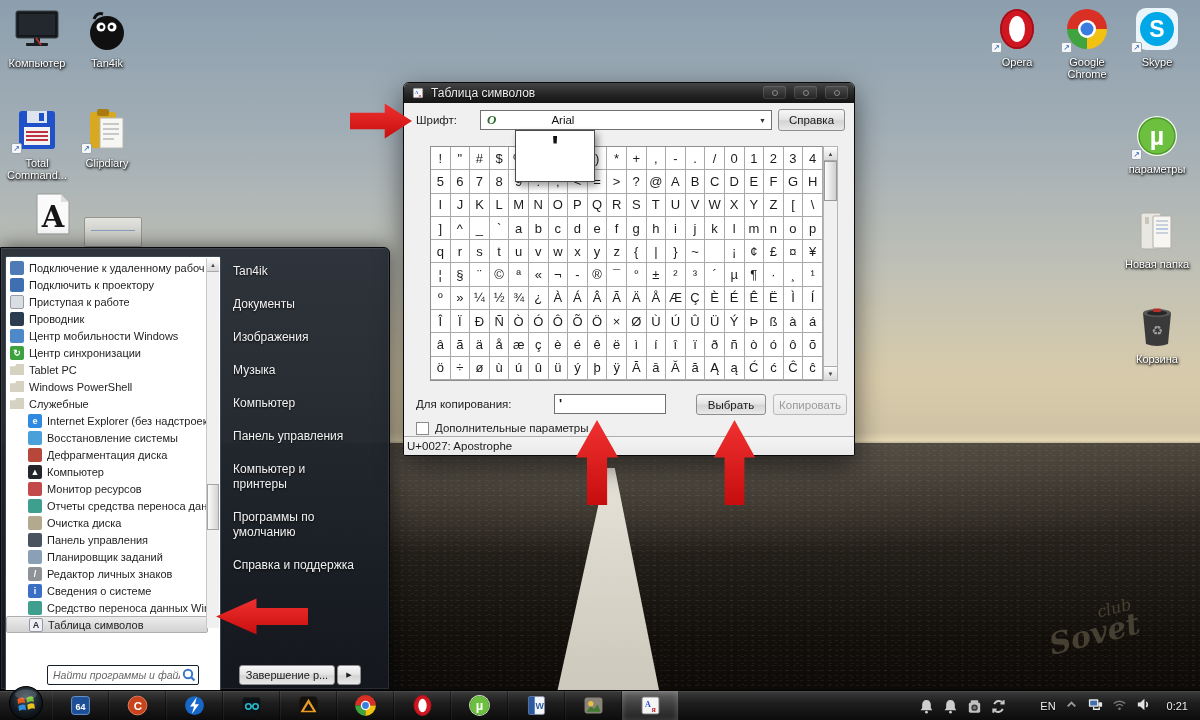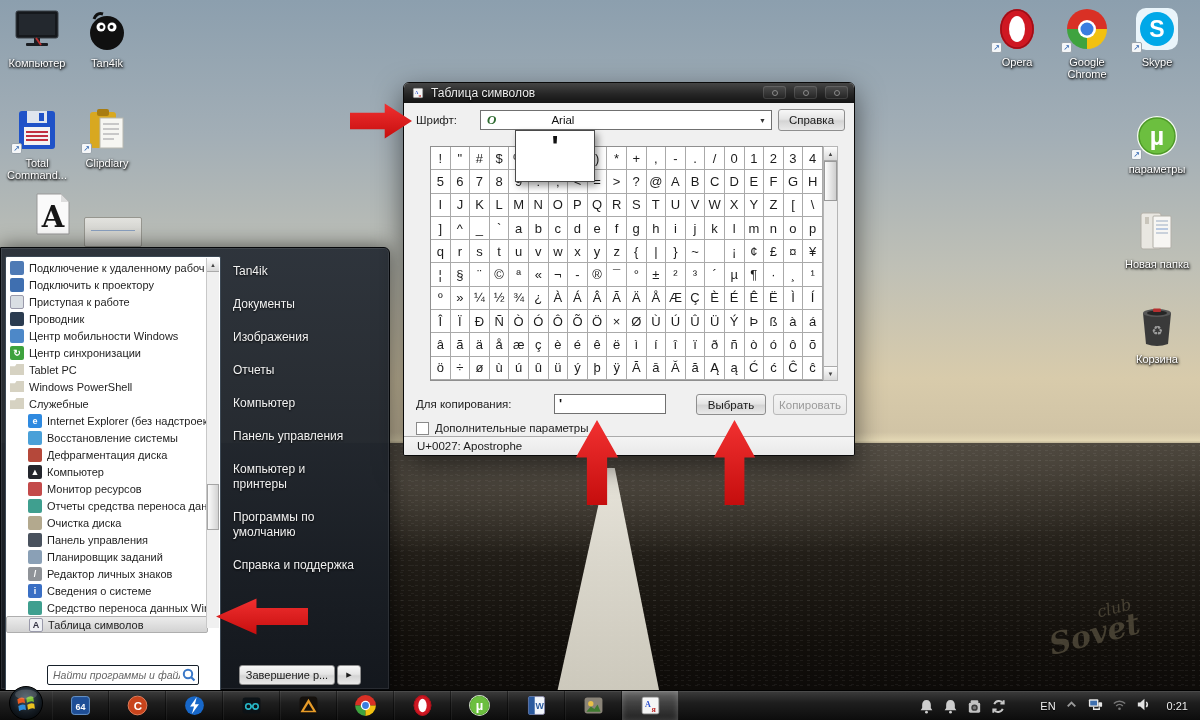--- a/index.html
+++ b/index.html
@@ -76,21 +76,21 @@
     font-size:6px; color:#444; display:flex; align-items:center; justify-content:center; }
   .sb-arrow.down { position:absolute; bottom:0; border-top:1px solid #aaa; border-bottom:none; }
   #sb-thumb { position:absolute; left:0; top:14px; width:13px; height:40px;
     background:linear-gradient(90deg,#fdfdfd,#cfcfcf); border:1px solid #9a9a9a; }
   #cm-copy-input { position:absolute; left:150px; top:311px; width:112px; height:20px; background:#fff;
     border:1px solid #707070; font-size:13px; font-weight:bold; color:#111; padding:1px 4px; }
   #cm-select { position:absolute; left:292px; top:311px; width:70px; height:21px; }
   #cm-copybtn { position:absolute; left:369px; top:311px; width:74px; height:21px; }
   #cm-check { position:absolute; left:12px; top:339px; width:13px; height:13px; background:#fff; border:1px solid #8a8a8a; }
   #cm-status { position:absolute; left:0; bottom:0; width:100%; height:19px; border-top:1px solid #ababab;
-    display:flex; align-items:center; font-size:11.5px; color:#1a1a1a; padding-left:13px;
+    display:flex; align-items:center; font-size:11.5px; color:#1a1a1a; padding-left:3px;
     background:linear-gradient(#f4f4f4,#e9e9e9); border-radius:0 0 2px 2px; }
 
   
   #char-popup { position:absolute; left:515px; top:130px; width:80px; height:52px; background:#fff;
     border:1px solid #4a4a4a; box-shadow:3px 4px 7px rgba(0,0,0,.4); z-index:40; text-align:center; }
   #char-popup span { font-size:30px; font-weight:bold; color:#111; line-height:30px; }
 
   
   #startmenu { position:absolute; left:0; top:247px; width:390px; height:443px; z-index:25;
     background:linear-gradient(180deg,rgba(42,48,56,.97),rgba(20,24,30,.97));
@@ -386,21 +386,21 @@
       </div>
       <div id="sm-back">
         <span class="bk">◀</span>
         <span>Назад</span>
       </div>
     </div>
     <div id="sm-right">
         <div class="smr-item">Tan4ik</div>
         <div class="smr-item">Документы</div>
         <div class="smr-item">Изображения</div>
-        <div class="smr-item">Отчеты</div>
+        <div class="smr-item">Музыка</div>
         <div class="smr-item">Компьютер</div>
         <div class="smr-item">Панель управления</div>
         <div class="smr-item">Компьютер и принтеры</div>
         <div class="smr-item">Программы по умолчанию</div>
         <div class="smr-item">Справка и поддержка</div>
       </div>
     <div id="sm-search">
       <input placeholder="Найти программы и файлы" style="">
       <span class="mag">
         <svg viewBox="0 0 18 18">

